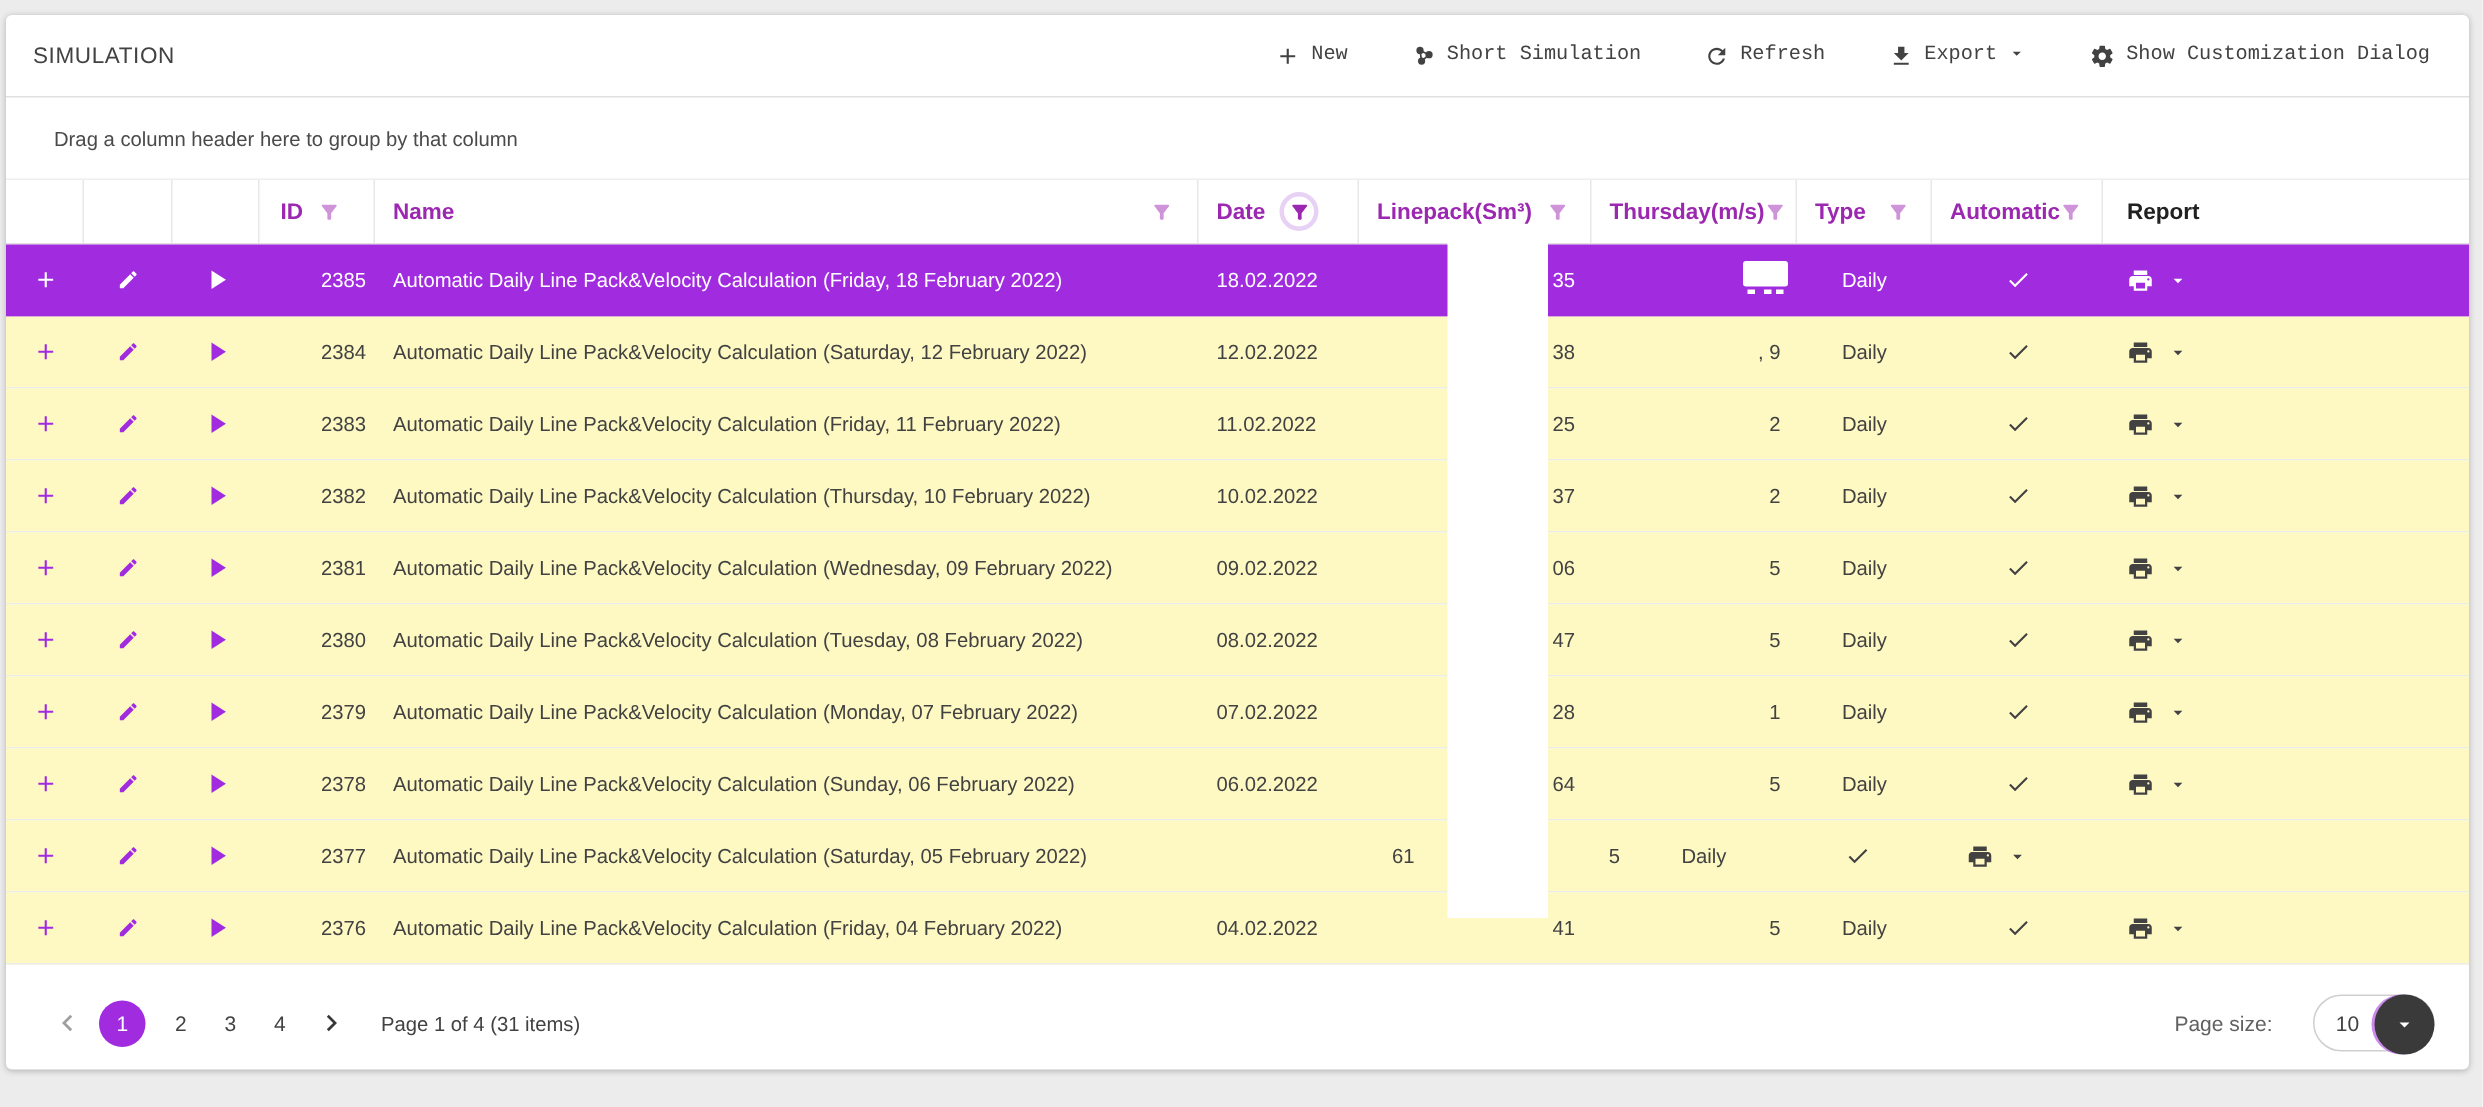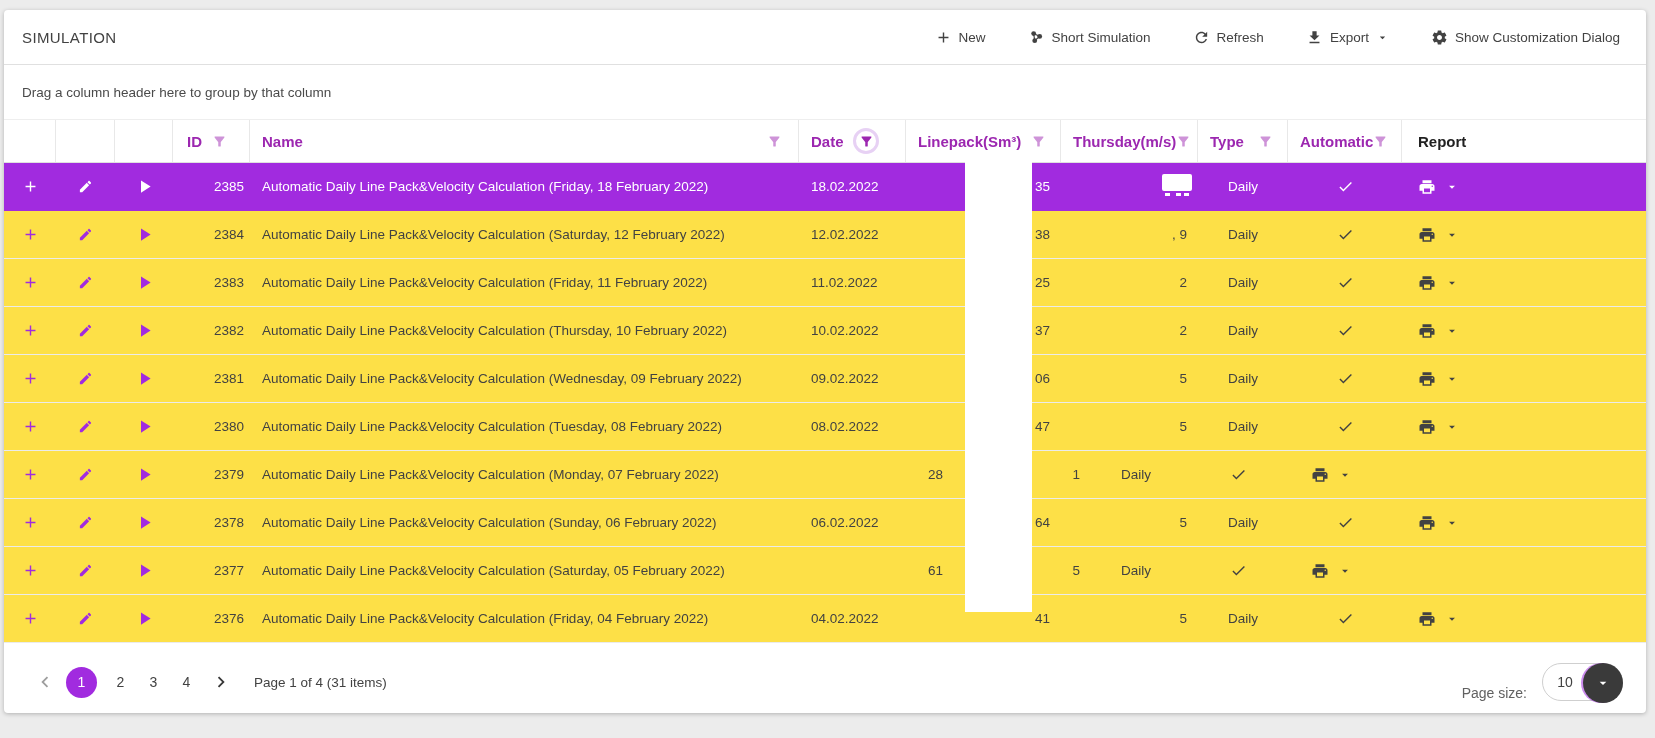--- a/index.html
+++ b/index.html
@@ -15,26 +15,26 @@
   body{background:#ececec;font-family:"Liberation Sans",sans-serif;color:var(--text);position:relative}
   svg{display:block}
 
   .card{position:absolute;left:4px;top:10px;width:1642px;height:703px;background:#fff;
         border-radius:4px;box-shadow:0 1px 4px rgba(0,0,0,.25);overflow:hidden}
 
   
   .toolbar{height:55px;display:flex;align-items:center;border-bottom:1px solid var(--border)}
   .panel-title{margin-left:18px;font-size:15px;font-weight:500;letter-spacing:.4px;color:var(--text)}
   .toolbar-actions{margin-left:auto;display:flex;align-items:center;gap:42px;padding-right:26px}
-  .tbtn{display:flex;align-items:center;gap:7px;font-size:13.5px;font-weight:500;color:var(--text);cursor:pointer;background:none;border:none;font-family:Liberation Sans, sans-serif}
+  .tbtn{display:flex;align-items:flex-start;gap:7px;font-size:13.5px;font-weight:500;color:var(--text);cursor:pointer;background:none;border:none;font-family:Liberation Mono, monospace}
   .tbtn svg{width:17px;height:17px;fill:var(--text)}
   .tbtn .caret{width:13px;height:13px}
 
   
-  .group-panel{height:54px;display:flex;align-items:center;padding-left:18px;font-size:13.5px;color:#4a4a4a}
+  .group-panel{height:54px;display:flex;align-items:center;padding-left:32px;font-size:13.5px;color:#4a4a4a}
 
   
   .grid-header{display:flex;height:44px;border-top:1px solid #eeeeee;border-bottom:1px solid var(--border)}
   .hcell{height:100%;display:flex;align-items:center;border-right:1px solid #e8e8e8;font-size:15px;font-weight:700;color:var(--header-purple)}
   .hcell:last-child{border-right:none}
   .hcell .flabel{white-space:nowrap}
   .funnel{width:15px;height:15px;fill:var(--funnel);flex:0 0 auto}
   .funnel-ring{margin-left:auto;margin-right:26px;width:26px;height:26px;border-radius:50%;
                border:3px solid #e7d1f4;display:flex;align-items:center;justify-content:center;flex:0 0 auto}
   .funnel-ring .funnel{fill:var(--header-purple)}
@@ -60,21 +60,21 @@
   .h-lp .funnel{margin-left:auto;margin-right:14px}
   .h-vel{padding-left:12px}
   .h-vel .funnel{margin-left:auto;margin-right:13px}
   .h-type{padding-left:12px}
   .h-type .funnel{margin-left:auto;margin-right:14px}
   .h-auto{padding-left:12px}
   .h-auto .funnel{margin-left:auto;margin-right:14px}
   .h-rep{padding-left:16px;color:#212121}
 
   
-  .row{display:flex;height:48px;align-items:stretch;border-bottom:1px solid var(--row-border);background:#fde047}
+  .row{display:flex;height:48px;align-items:stretch;border-bottom:1px solid var(--row-border);background:#fef9c3}
   .cell{display:flex;align-items:center;font-size:13.5px;color:var(--text)}
   .cell.c-a1,.cell.c-a2,.cell.c-a3{justify-content:center}
   .cell.c-id{justify-content:flex-end;padding-right:6px}
   .cell.c-name,.cell.c-date{padding-left:12px}
   .cell.c-lp,.cell.c-vel{justify-content:flex-end;padding-right:11px}
   .cell.c-type,.cell.c-auto{justify-content:center}
   .cell.c-rep{padding-left:16px;gap:9px}
   .cell.c-vel{position:relative}
 
   .rowicon{color:var(--accent);cursor:pointer;display:flex}
@@ -101,21 +101,21 @@
   
   .pager{height:78px;display:flex;align-items:center;padding:0 23px 0 30px}
   .pager-left{display:flex;align-items:center}
   .pg-chev{width:22px;height:22px;cursor:pointer}
   .pg-chev.prev{fill:#9e9e9e}
   .pg-chev.next{fill:#383838;margin-left:8px}
   .pg-num{width:31px;height:31px;display:flex;align-items:center;justify-content:center;
           font-size:14px;color:var(--text);cursor:pointer;margin-left:2px}
   .pg-num.current{background:var(--accent);border-radius:50%;color:#fff;margin-left:10px;margin-right:6px}
   .pg-summary{margin-left:22px;font-size:13.5px;color:var(--text)}
-  .pager-right{margin-left:auto;display:flex;align-items:flex-end;gap:15px}
+  .pager-right{margin-left:auto;display:flex;align-items:center;gap:27px}
   .ps-label{font-size:14px;color:#616161}
   .ps-pill{position:relative;width:81px;height:38px;border:1px solid #cfcfcf;border-radius:19px;background:#fff;
            display:flex;align-items:center}
   .ps-value{width:44px;text-align:center;font-size:14px;color:var(--text)}
   .ps-knob{position:absolute;right:-1px;top:-1px;width:40px;height:40px;border-radius:50%;background:#3a3a3a;
            display:flex;align-items:center;justify-content:center;cursor:pointer;
            box-shadow:-2px 0 0 rgba(161,43,223,.55)}
   .ps-knob svg{width:16px;height:16px;fill:#fff}
 </style>
 </head>
@@ -554,20 +554,21 @@
     </div>
     <div class="cell c-a3">
       <span class="rowicon i-run">
             <svg>
               <use href="#i-play"></use>
             </svg>
           </span>
     </div>
     <div class="cell c-id">2379</div>
     <div class="cell c-name">Automatic Daily Line Pack&amp;Velocity Calculation (Monday, 07 February 2022)</div>
+    <div class="cell c-date">07.02.2022</div>
     <div class="cell c-lp">28</div>
     <div class="cell c-vel">
 
       <span>1</span>
     </div>
     <div class="cell c-type">Daily</div>
     <div class="cell c-auto">
       <svg class="check-ic">
             <use href="#i-check"></use>
           </svg>

